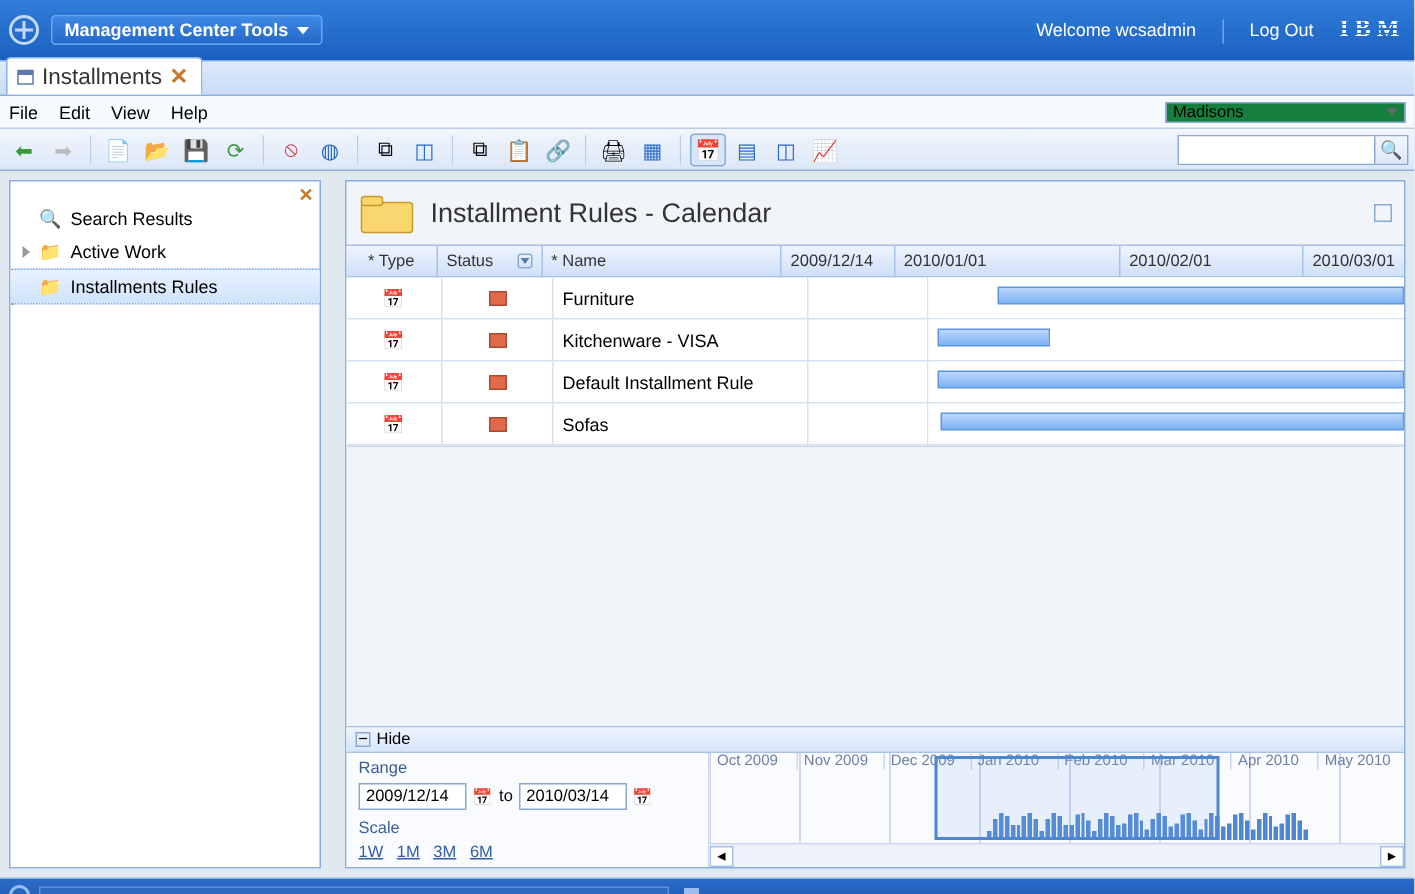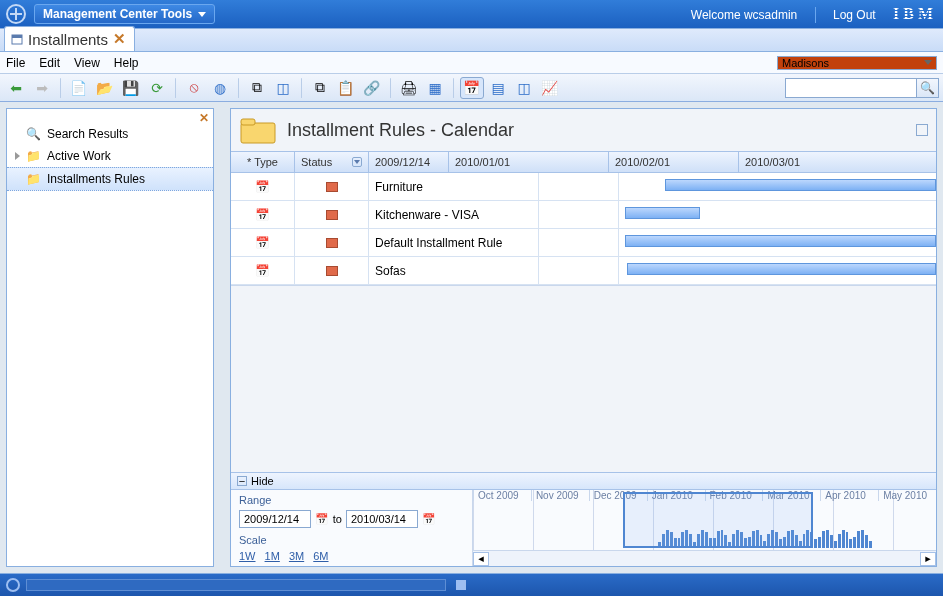--- a/index.html
+++ b/index.html
@@ -6,21 +6,21 @@
   html, body { margin: 0; padding: 0; height: 100%; }
   body {
     width: 943px; height: 596px;
     background: #e0e8f0;
     font-size: 12px;
     overflow: hidden;
     user-select: none;
   }
   
   .appbar {
-    height: 28px;
+    height: 40px;
     background: linear-gradient(#317dd9, #1b60c0);
     display: flex; align-items: center;
     padding: 0 6px;
     color: #fff;
   }
   .circle-logo {
     width: 20px; height: 20px;
     border: 2px solid #c3d9f6;
     border-radius: 50%;
     margin-right: 8px;
@@ -84,21 +84,21 @@
     background: #f7faff;
     border-bottom: 1px solid #b9cde8;
     display: flex; align-items: center;
     padding: 0 6px;
   }
   .menubar .menu-item { margin-right: 14px; cursor: pointer; }
   .menubar .store-select {
     margin-left: auto;
     width: 160px;
     border: 1px solid #8aa9d1;
-    background: #c2410c;
+    background: #15803d;
     height: 14px;
     display: flex; align-items: center;
     padding: 0 4px;
     font-size: 11px;
     justify-content: space-between;
     cursor: pointer;
   }
   .menubar .store-select .caret {
     width: 0; height: 0;
     border-left: 4px solid transparent;
@@ -515,20 +515,23 @@
     </div>
 
     <div class="grid-head">
       <div class="gh type">
           <span>* Type</span>
         </div>
       <div class="gh status">
         <span>Status</span>
         <span class="sort-caret"></span>
       </div>
+      <div class="gh name">
+          <span>* Name</span>
+        </div>
       <div class="gh d1">
           <span>2009/12/14</span>
         </div>
       <div class="gh d2">
           <span>2010/01/01</span>
         </div>
       <div class="gh d3">
           <span>2010/02/01</span>
         </div>
       <div class="gh d4">

